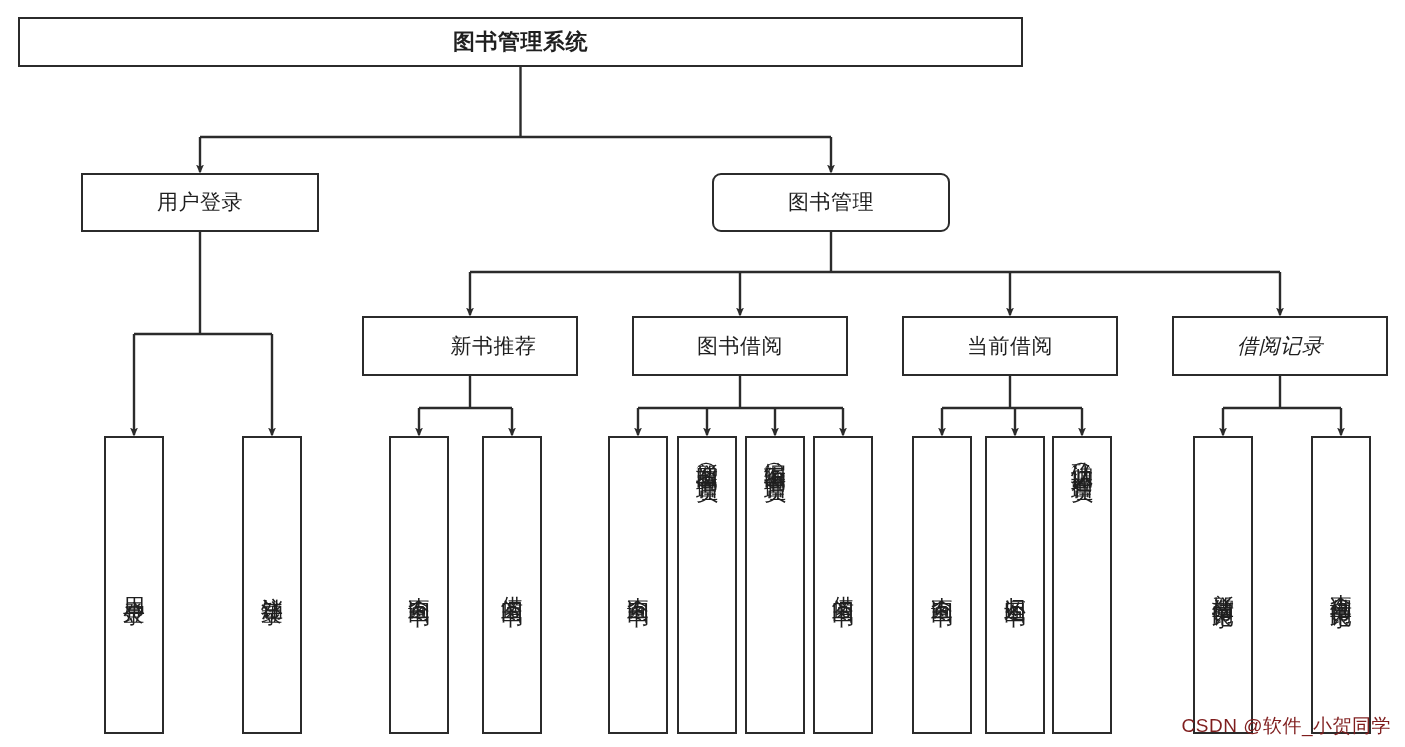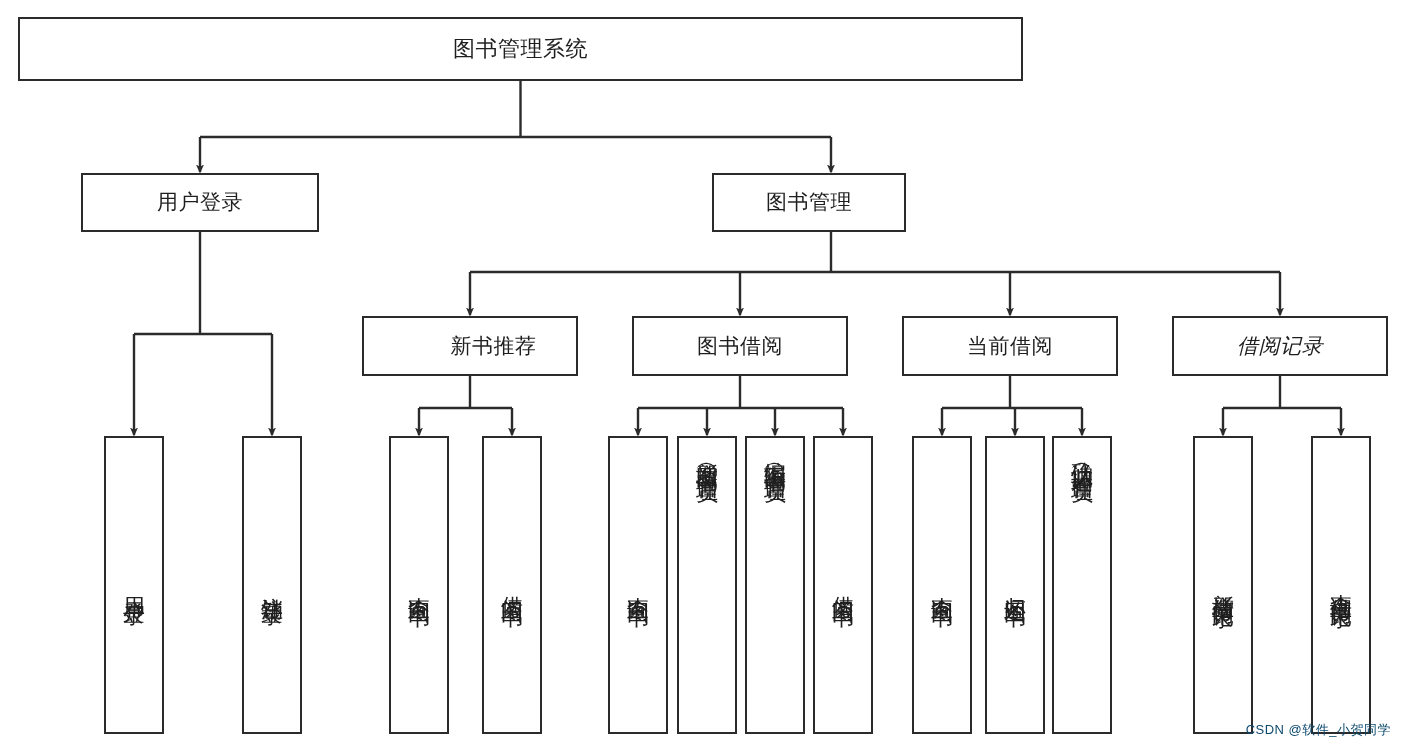--- a/index.html
+++ b/index.html
@@ -63,22 +63,22 @@
     white-space: nowrap;
   }
   .node-vertical.centered {
     align-items: center;
     padding-top: 0;
   }
   #watermark {
     position: absolute;
     right: 14px;
     bottom: 8px;
-    font-size: 13px;
-    color: #0c4a6e;
+    font-size: 19px;
+    color: #7f1d1d;
     letter-spacing: 0.5px;
     white-space: nowrap;
     pointer-events: none;
   }
 </style>
 </head>
 <body>
 
 <div id="diagram-root">
   <svg id="edges" viewBox="0 0 1405 747" preserveAspectRatio="none">
@@ -115,27 +115,27 @@
       <line x1="942" y1="408" x2="1082" y2="408" stroke="#2b2b2b" stroke-width="2.4"></line>
       <line x1="942" y1="408" x2="942" y2="435" stroke="#2b2b2b" stroke-width="2.4" marker-end="url(#arrow)"></line>
       <line x1="1015" y1="408" x2="1015" y2="435" stroke="#2b2b2b" stroke-width="2.4" marker-end="url(#arrow)"></line>
       <line x1="1082" y1="408" x2="1082" y2="435" stroke="#2b2b2b" stroke-width="2.4" marker-end="url(#arrow)"></line>
       <line x1="1280" y1="376" x2="1280" y2="408" stroke="#2b2b2b" stroke-width="2.4"></line>
       <line x1="1223" y1="408" x2="1341" y2="408" stroke="#2b2b2b" stroke-width="2.4"></line>
       <line x1="1223" y1="408" x2="1223" y2="435" stroke="#2b2b2b" stroke-width="2.4" marker-end="url(#arrow)"></line>
       <line x1="1341" y1="408" x2="1341" y2="435" stroke="#2b2b2b" stroke-width="2.4" marker-end="url(#arrow)"></line>
     </svg>
   <div id="nodes-layer">
-      <div class="node node-horizontal node-root" style="left: 18px; top: 17px; width: 1005px; height: 64px; border-color: rgb(43, 43, 43);">
+      <div class="node node-horizontal node-root" style="left: 18px; top: 17px; width: 1005px; height: 50px; border-color: rgb(43, 43, 43); font-weight: bold;">
         <span class="node-label" style="color: rgb(31, 31, 31);">图书管理系统</span>
       </div>
       <div class="node node-horizontal" style="left: 81px; top: 173px; width: 238px; height: 59px; border-color: rgb(43, 43, 43);">
         <span class="node-label" style="color: rgb(31, 31, 31);">用户登录</span>
       </div>
-      <div class="node node-horizontal" style="left: 712px; top: 173px; width: 194px; height: 59px; border-color: rgb(43, 43, 43);">
+      <div class="node node-horizontal" style="left: 712px; top: 173px; width: 238px; height: 59px; border-color: rgb(43, 43, 43); border-radius: 9px;">
         <span class="node-label" style="color: rgb(31, 31, 31);">图书管理</span>
       </div>
       <div class="node node-horizontal" style="left: 362px; top: 316px; width: 216px; height: 60px; border-color: rgb(43, 43, 43); padding-left: 47px;">
         <span class="node-label" style="color: rgb(31, 31, 31);">新书推荐</span>
       </div>
       <div class="node node-horizontal" style="left: 632px; top: 316px; width: 216px; height: 60px; border-color: rgb(43, 43, 43);">
         <span class="node-label" style="color: rgb(31, 31, 31);">图书借阅</span>
       </div>
       <div class="node node-horizontal" style="left: 902px; top: 316px; width: 216px; height: 60px; border-color: rgb(43, 43, 43);">
         <span class="node-label" style="color: rgb(31, 31, 31); text-align: right;">当前借阅</span>

